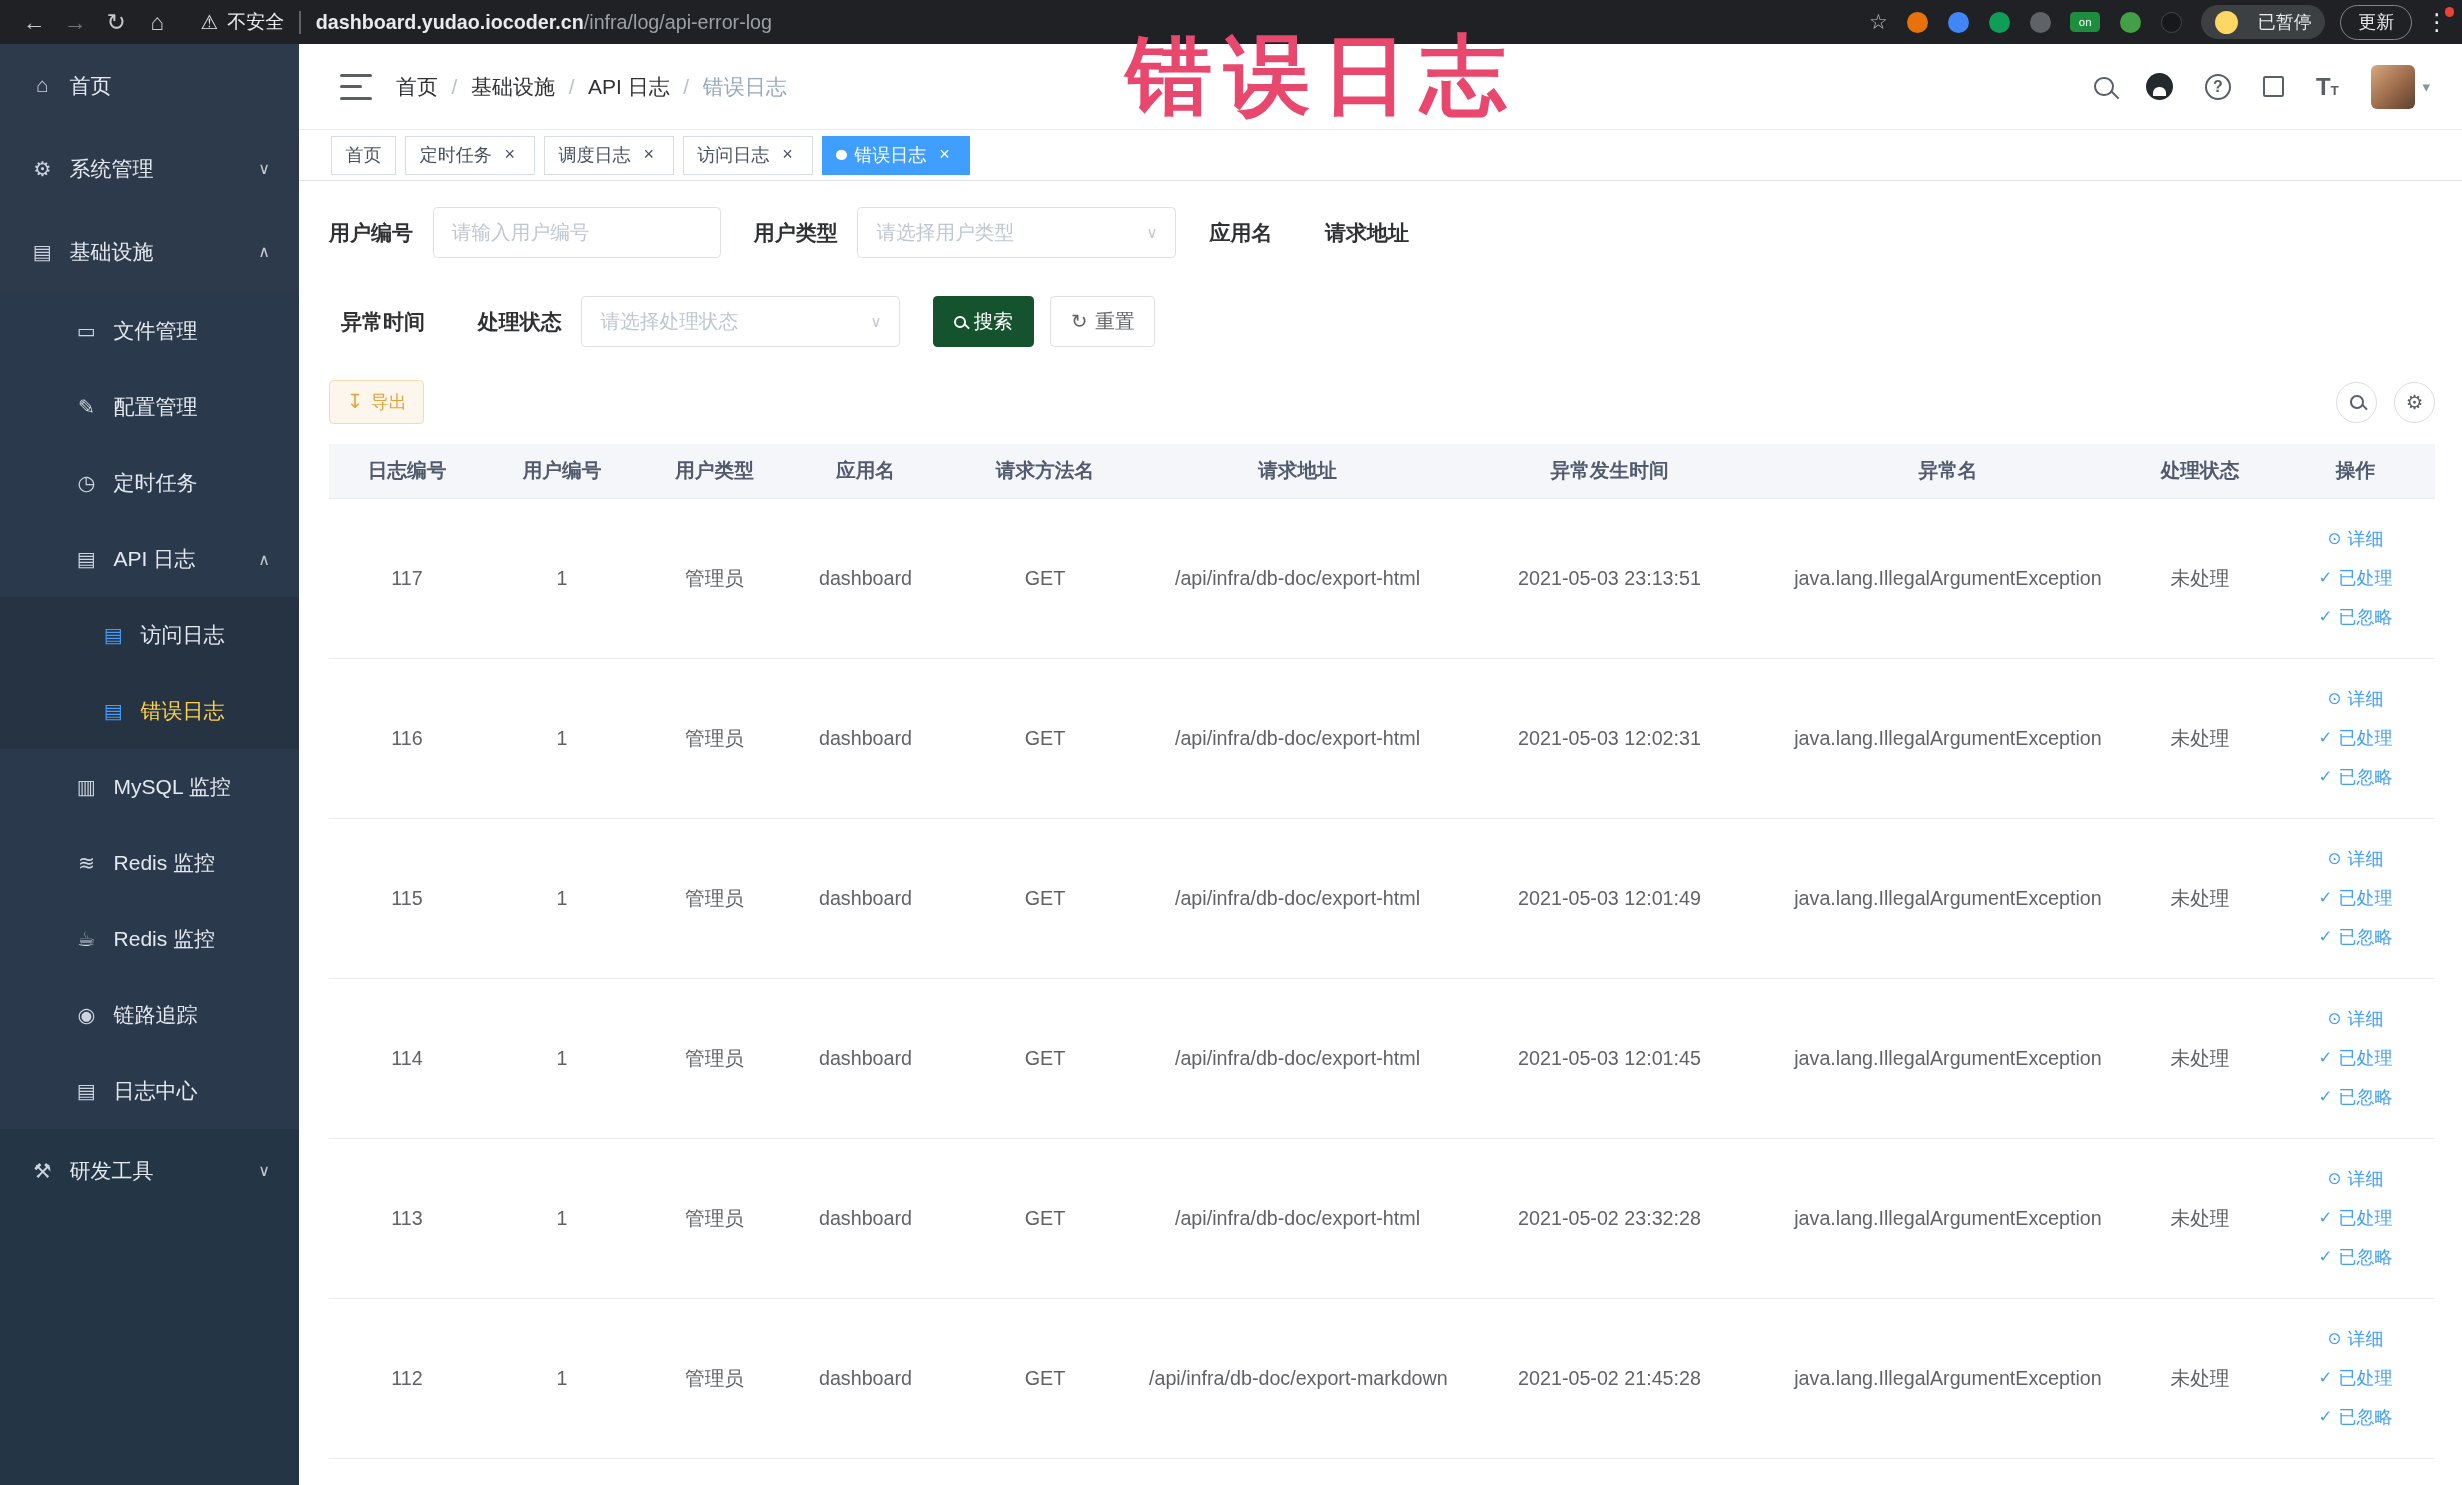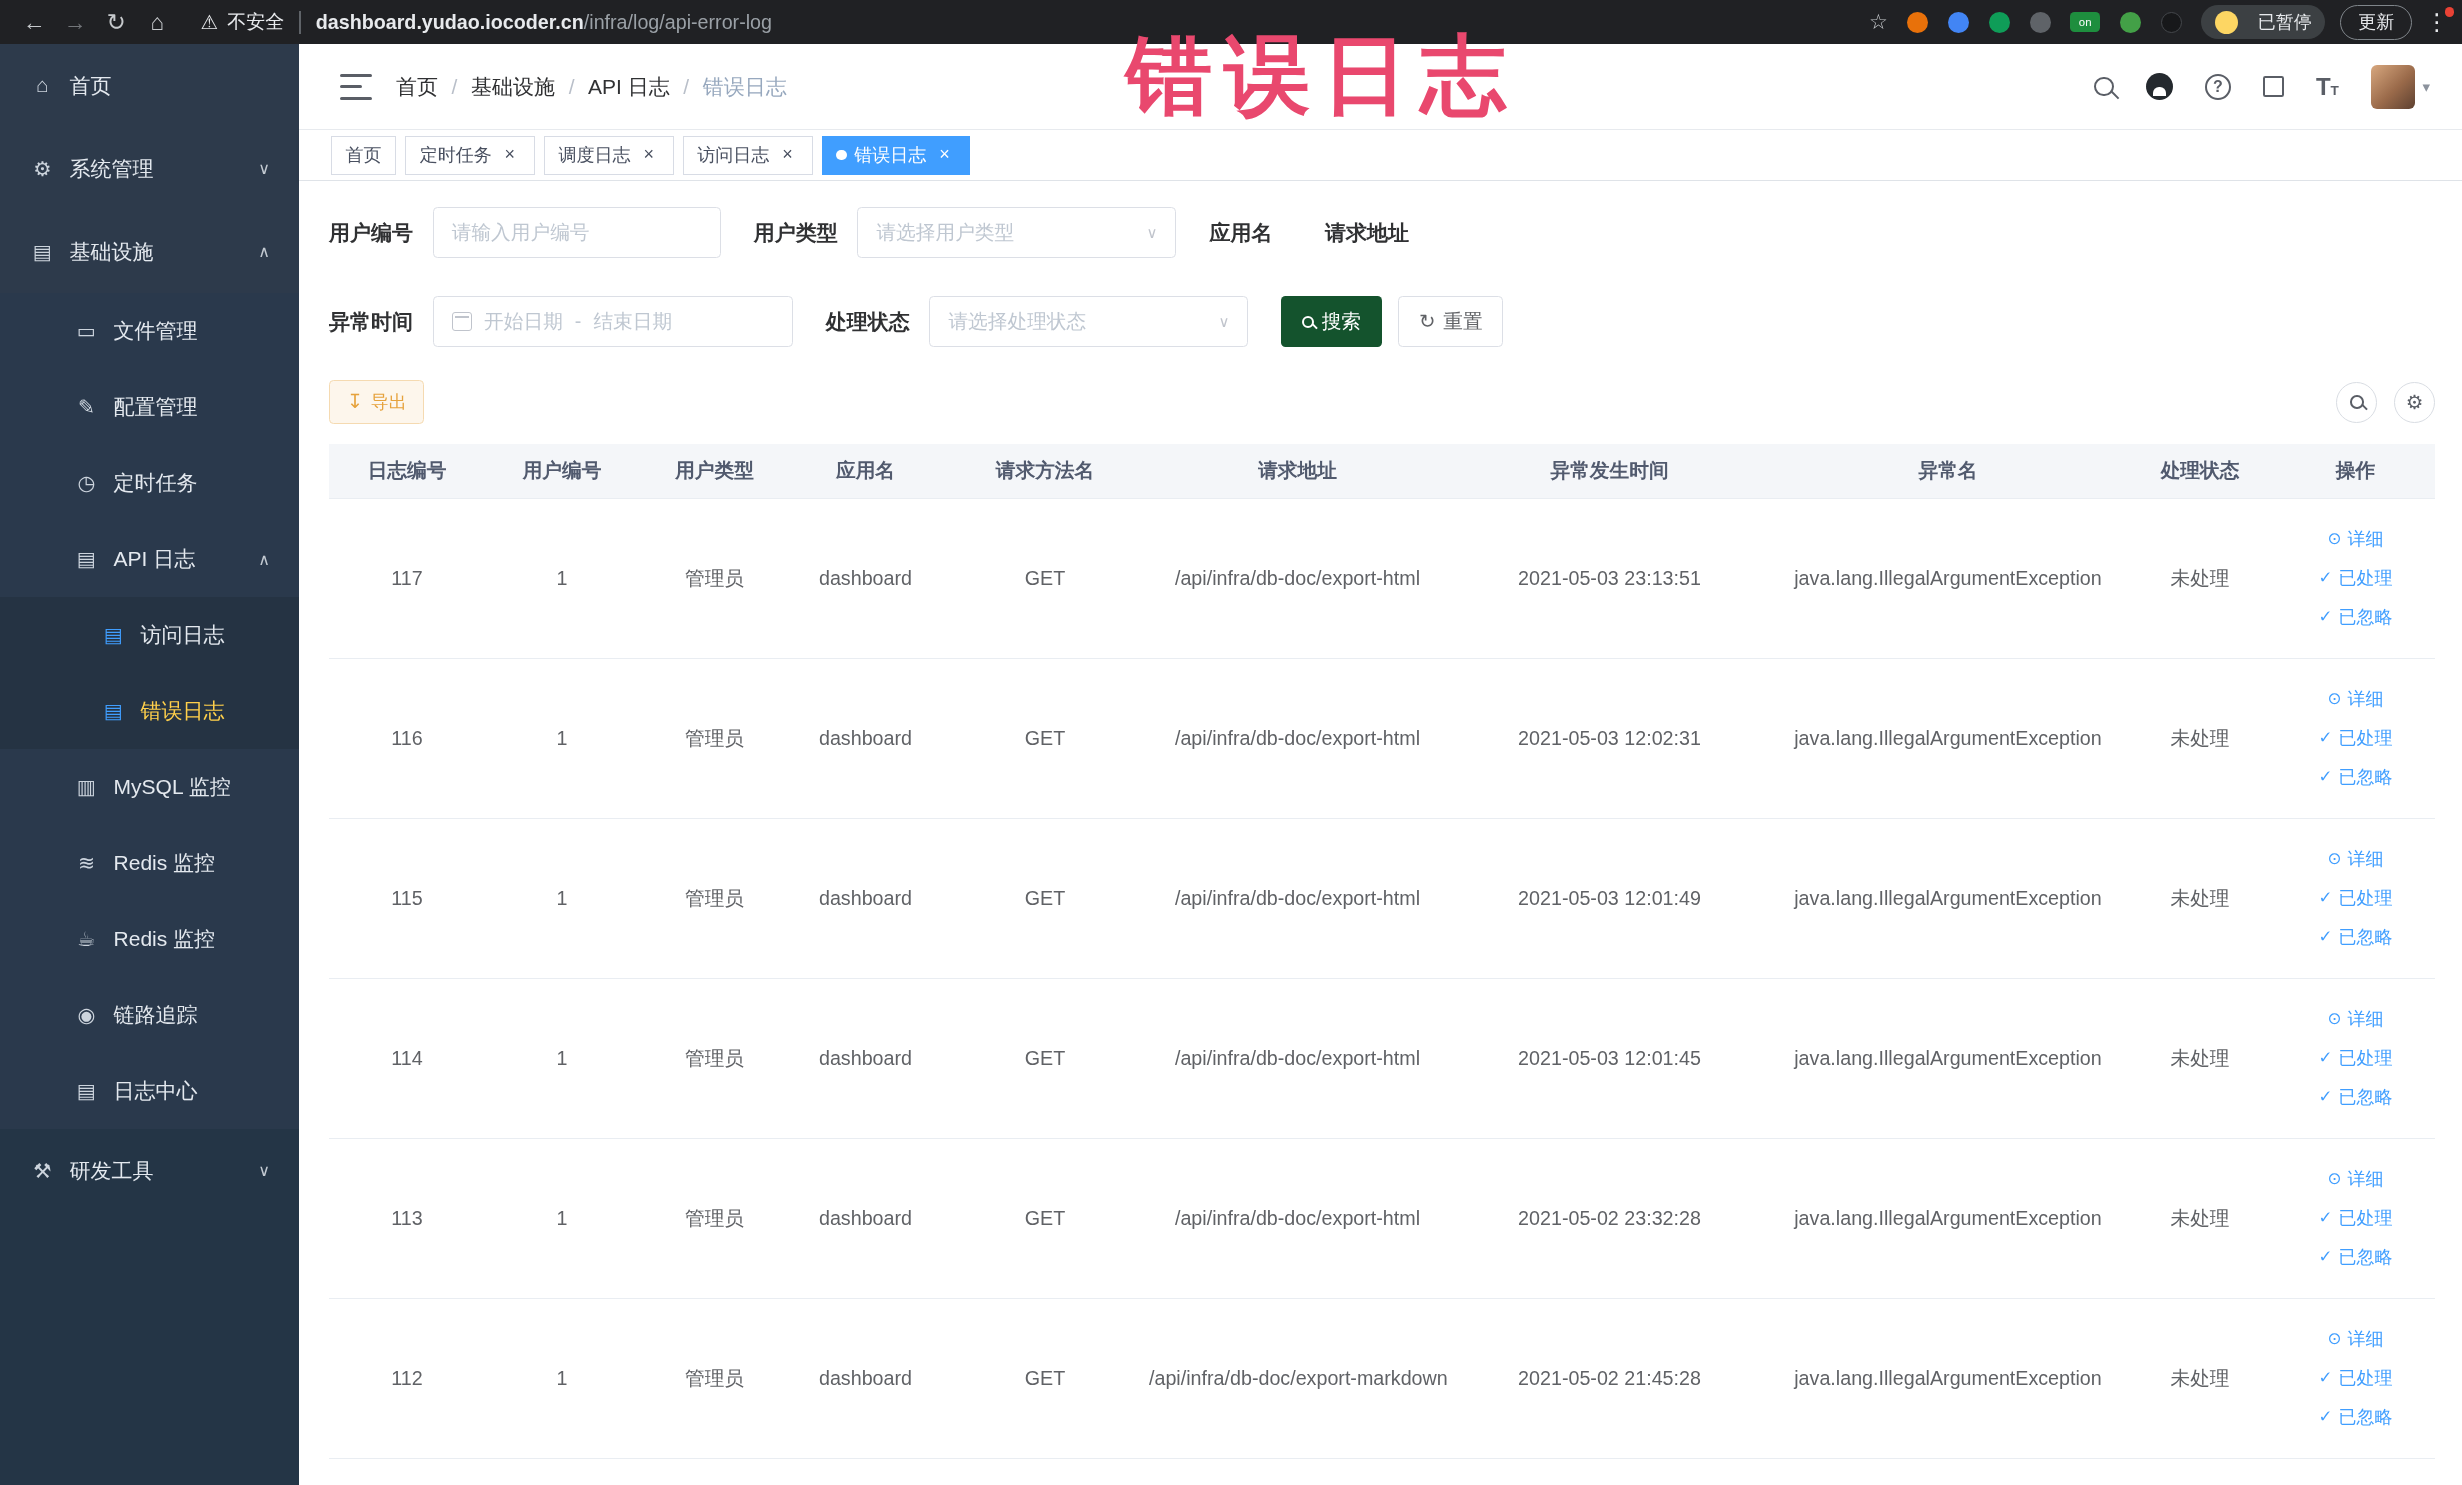--- a/index.html
+++ b/index.html
@@ -92,21 +92,21 @@
   .tag { display:inline-flex; align-items:center; gap:7.6px; height:39px; padding:0 13.6px;
     border:0.8px solid #d8dce5; background:#fff; color:#495060; font-size:18px; cursor:pointer; }
   .tag.active { background:#409eff; border-color:#409eff; color:#fff; }
   .tag-dot { width:10.6px; height:10.6px; border-radius:50%; background:#fff; }
   .tag-close { font-size:18px; width:21px; height:21px; line-height:19.7px; text-align:center;
     border-radius:50%; }
 
   
   .content { flex:1; padding:26px 27px 0 30px; position:relative; background:#fff; }
   .filter-row { display:flex; align-items:center; }
-  .filter-row + .filter-row { margin-top:38px; }
+  .filter-row + .filter-row { margin-top:38px;margin-left:12px; }
   .fgroup { display:flex; align-items:center; margin-right:33px; }
   .flabel { font-size:21px; font-weight:700; color:#303133; margin-right:19.7px; white-space:nowrap; }
   .finput { height:51px; border:0.8px solid #dcdfe6; border-radius:4.5px; background:#fff;
     display:flex; align-items:center; padding:0 18px; font-size:19.7px; color:#bfc7d1; cursor:text; }
   .w-input { width:288px; }
   .sel { width:319px; justify-content:space-between; cursor:pointer; }
   .sel .arrow { color:#c0c4cc; font-size:15px; }
   .date-range { width:360px; gap:12px; }
   .cal-icon { width:20.4px; height:19.7px; border:1.5px solid #c0c4cc; border-radius:3px; position:relative; flex-shrink:0; }
   .cal-icon::before { content:""; position:absolute; left:2.3px; right:2.3px; top:3.8px; height:1.5px; background:#c0c4cc; }
@@ -346,26 +346,20 @@
             <span class="flabel">应用名</span>
           </div>
           <div class="fgroup">
             <span class="flabel">请求地址</span>
           </div>
         </div>
 
         <div class="filter-row">
           <div class="fgroup">
             <span class="flabel">异常时间</span>
-            <span class="finput date-range">
-              <span class="cal-icon"></span>
-              <span class="date-text">开始日期</span>
-              <span class="date-sep">-</span>
-              <span class="date-text">结束日期</span>
-            </span>
           </div>
           <div class="fgroup">
             <span class="flabel">处理状态</span>
             <span class="finput sel">
               <span>请选择处理状态</span>
               <span class="arrow">∨</span>
             </span>
           </div>
           <button class="btn btn-primary">
             <span class="mini-mag"></span>

